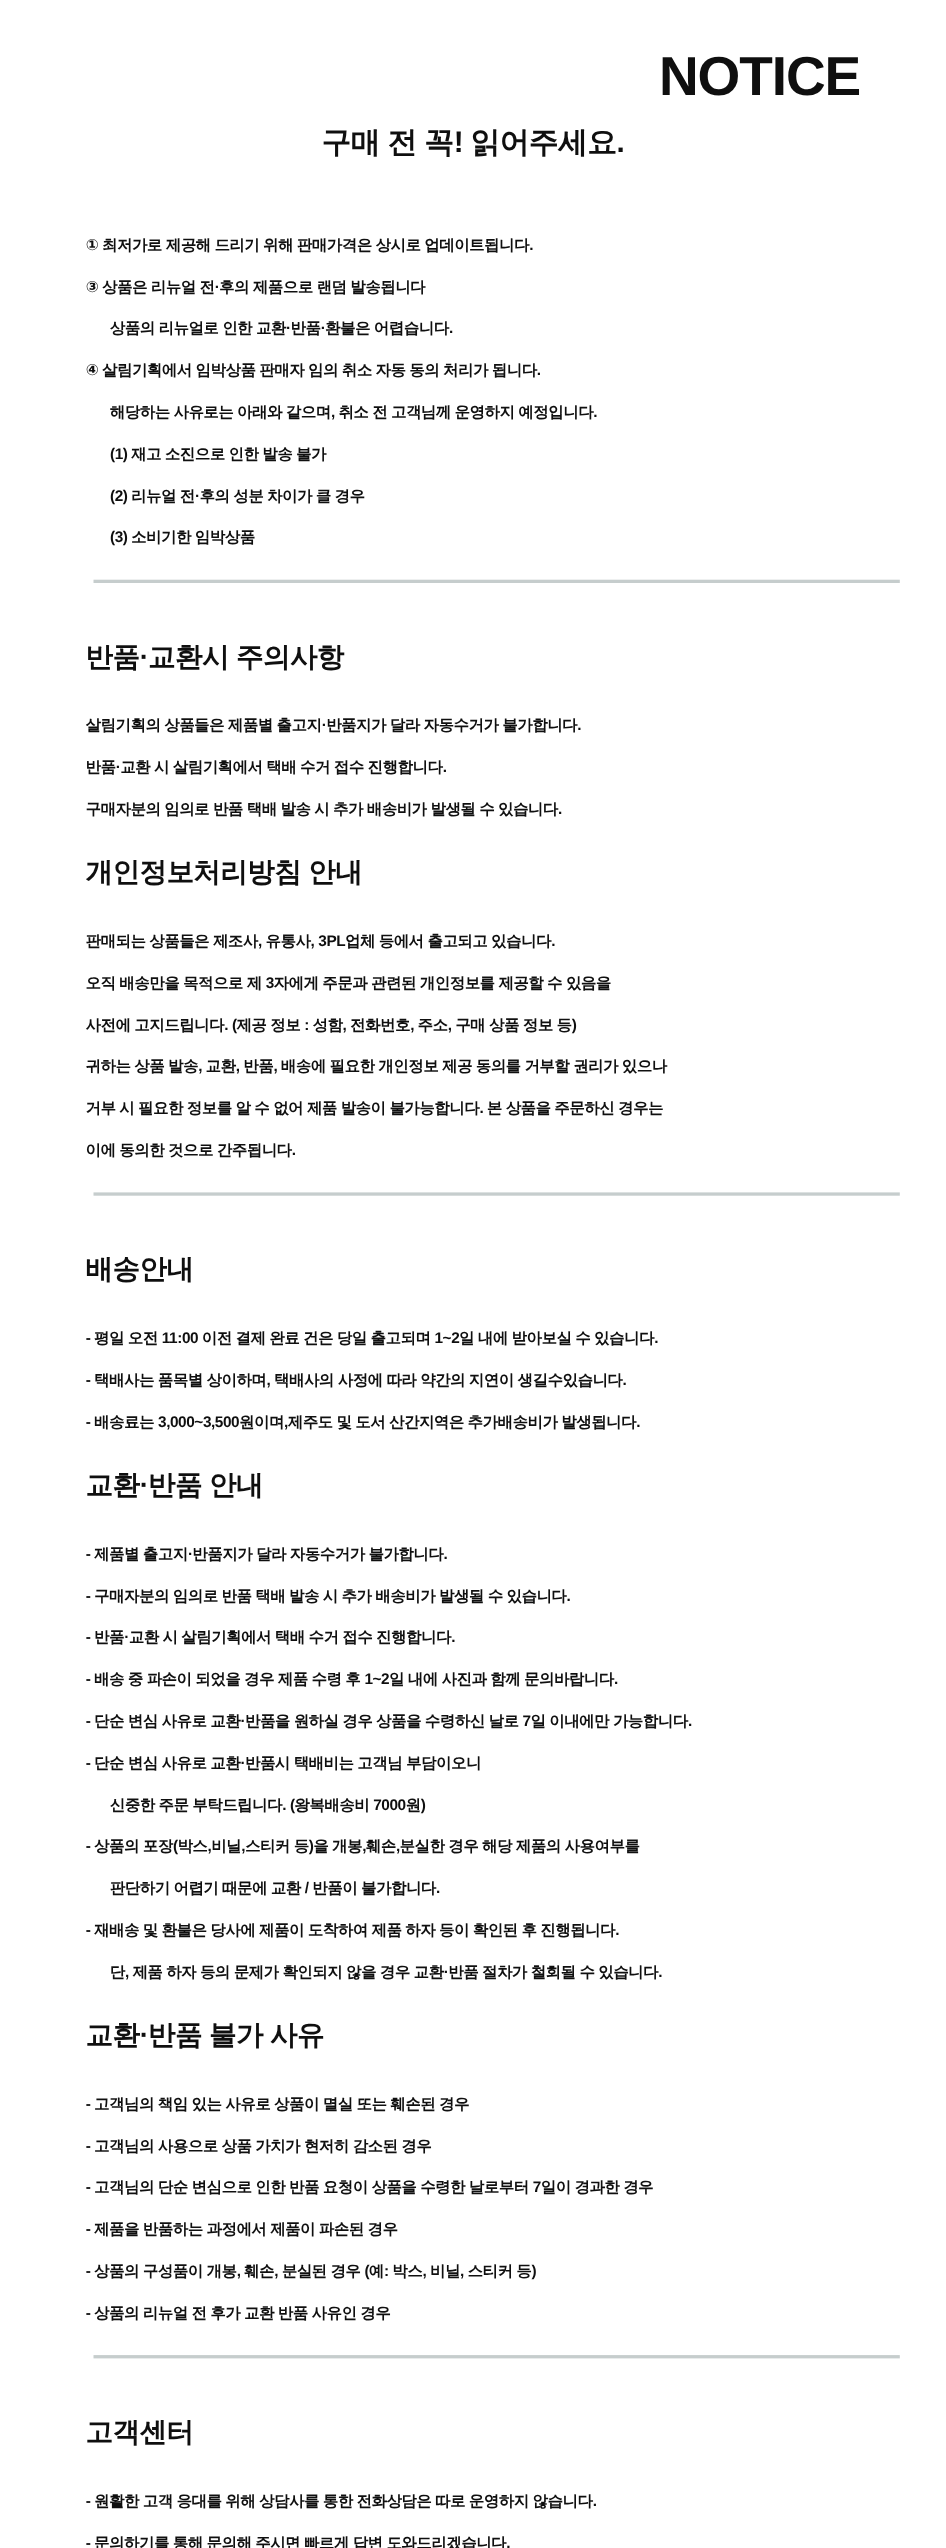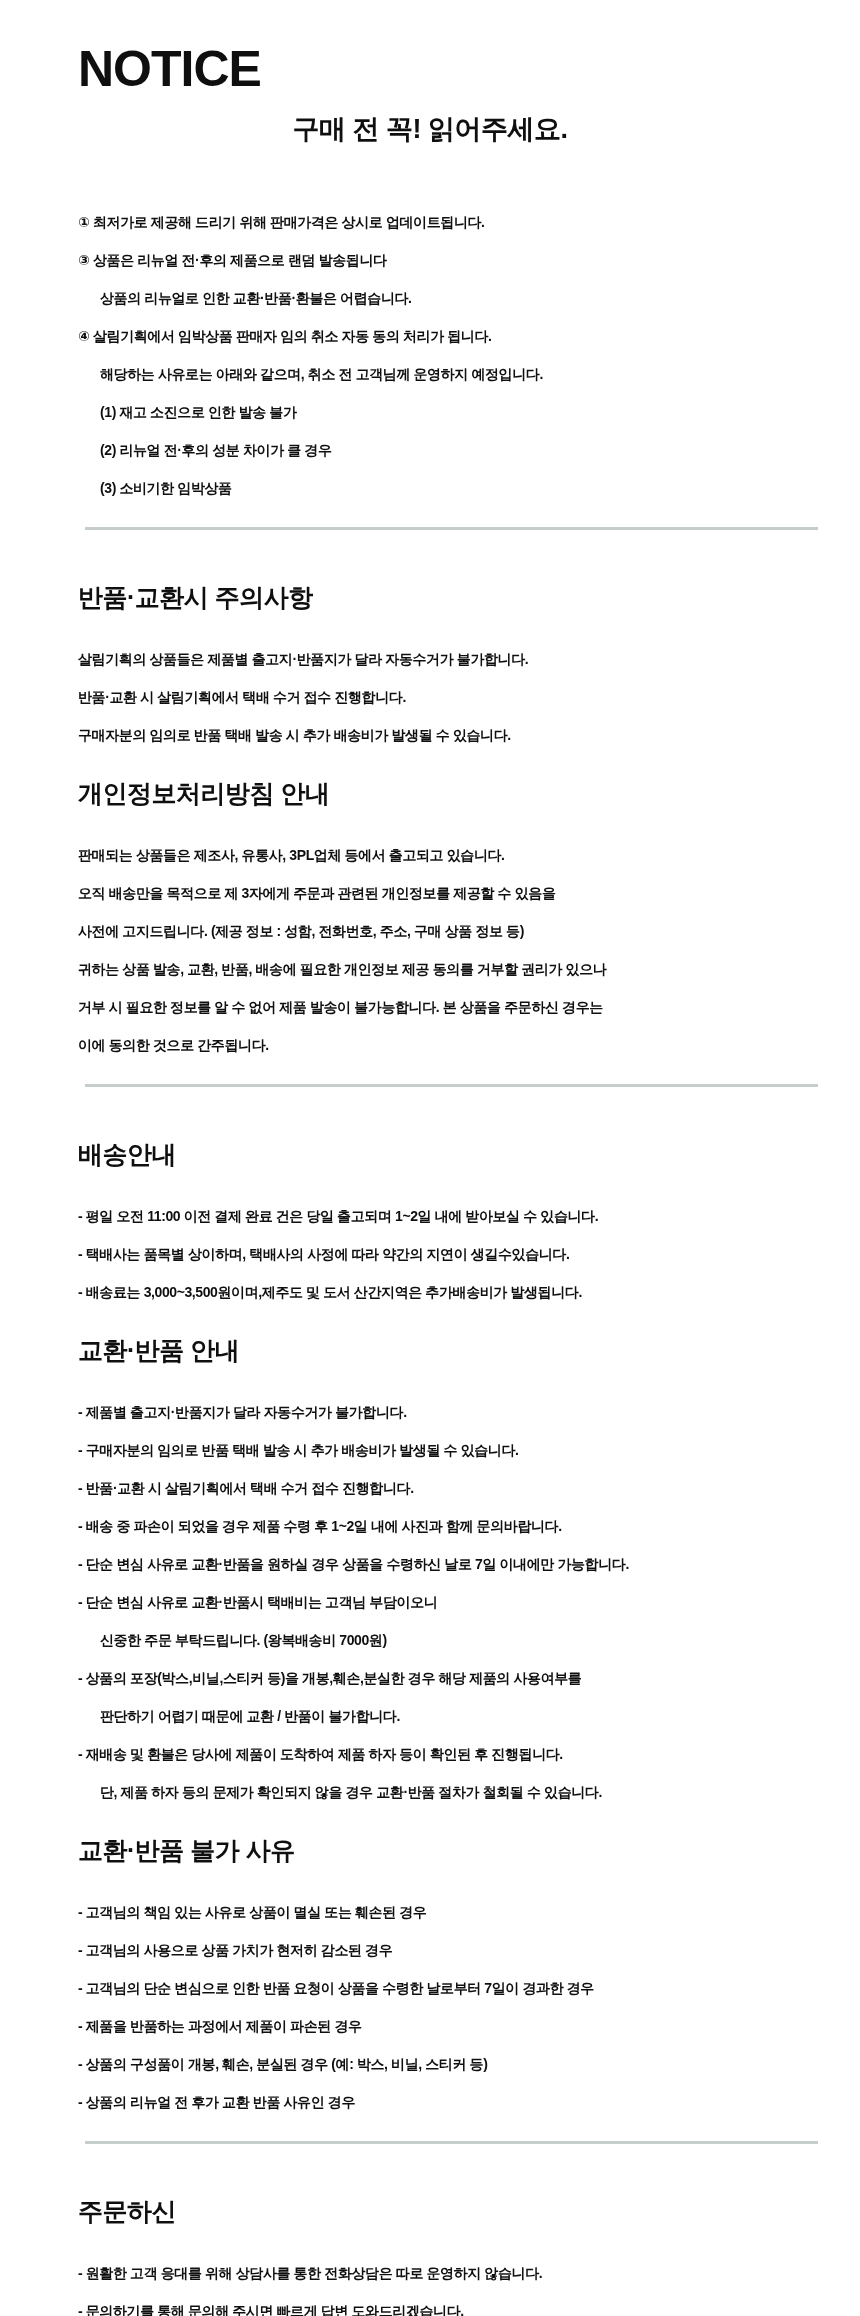--- a/index.html
+++ b/index.html
@@ -12,21 +12,21 @@
     width: 860px;
     min-height: 2316px;
     margin: 0 auto;
     background: #ffffff;
     color: #0f0f0f;
     font-family: "Liberation Sans", "DejaVu Sans", sans-serif;
     box-sizing: border-box;
     padding: 42px 42px 60px 78px;
   }
   .title {
-    text-align: left;
+    text-align: right;
     font-size: 50px;
     line-height: 1.1;
     font-weight: 900;
     letter-spacing: -1px;
     margin: 0 36px 0 0;
   }
   .subtitle {
     text-align: center;
     font-size: 27px;
     line-height: 1.2;
@@ -142,21 +142,21 @@
           <div class="line"><span class="">- 고객님의 책임 있는 사유로 상품이 멸실 또는 훼손된 경우</span></div>
           <div class="line"><span class="">- 고객님의 사용으로 상품 가치가 현저히 감소된 경우</span></div>
           <div class="line"><span class="">- 고객님의 단순 변심으로 인한 반품 요청이 상품을 수령한 날로부터 7일이 경과한 경우</span></div>
           <div class="line"><span class="">- 제품을 반품하는 과정에서 제품이 파손된 경우</span></div>
           <div class="line"><span class="">- 상품의 구성품이 개봉, 훼손, 분실된 경우 (예: 박스, 비닐, 스티커 등)</span></div>
           <div class="line"><span class="">- 상품의 리뉴얼 전 후가 교환 반품 사유인 경우</span></div>
         </div>
       </div>
       <div class="divider" style="background: rgb(198, 205, 205);"></div>
       <div class="section after-divider">
-        <h2 class="section-heading">주문하신</h2>
+        <h2 class="section-heading">고객센터</h2>
         <div class="section-body">
           <div class="line"><span class="">- 원활한 고객 응대를 위해 상담사를 통한 전화상담은 따로 운영하지 않습니다.</span></div>
           <div class="line"><span class="">- 문의하기를 통해 문의해 주시면 빠르게 답변 도와드리겠습니다.</span></div>
           <div class="line"><span class="">- 운영시간 10:00 am ~ 16:00 pm (주말, 공휴일 휴무)</span></div>
         </div>
       </div>
     </div>
 </div>
 
 </body></html>

